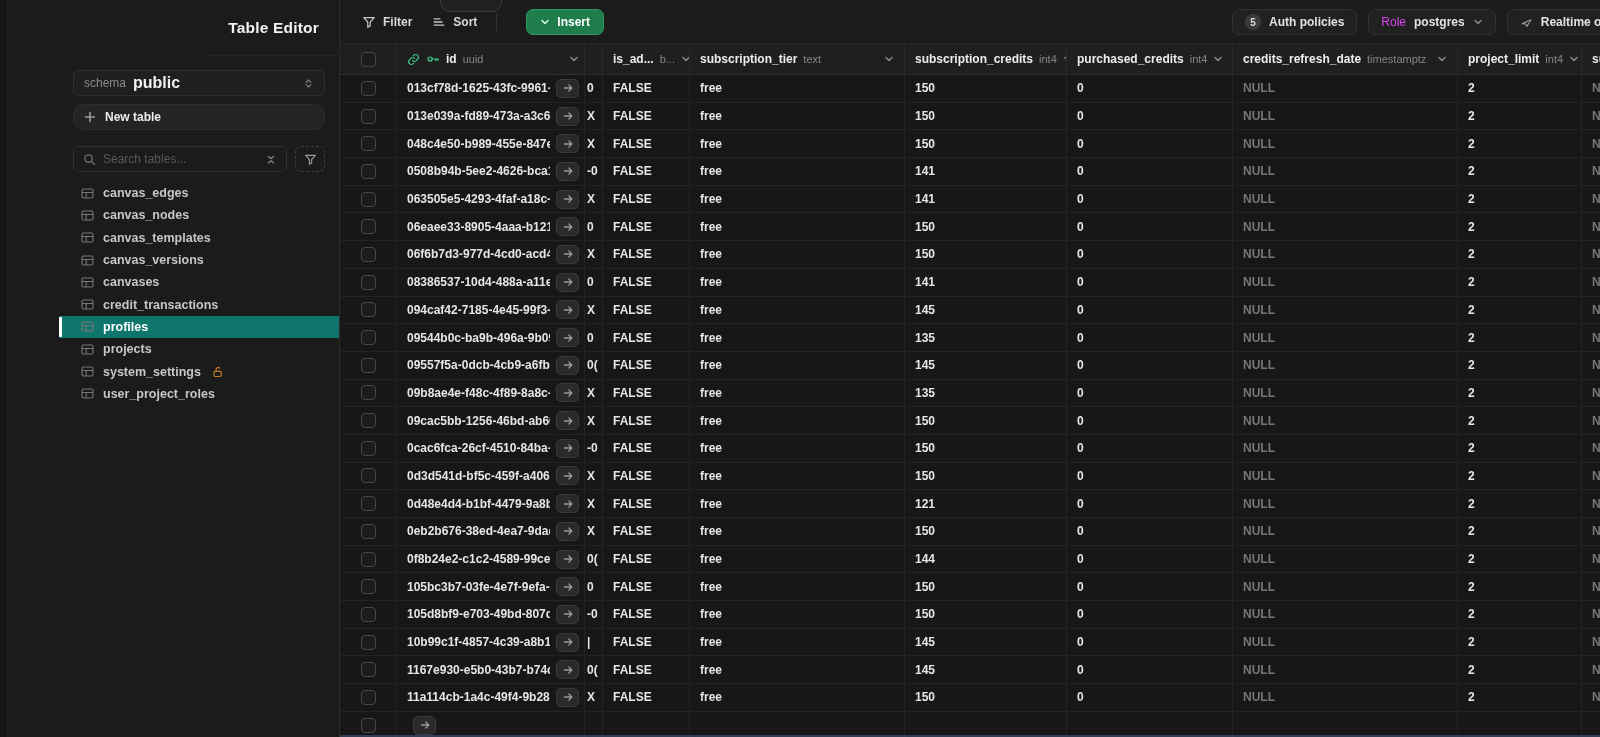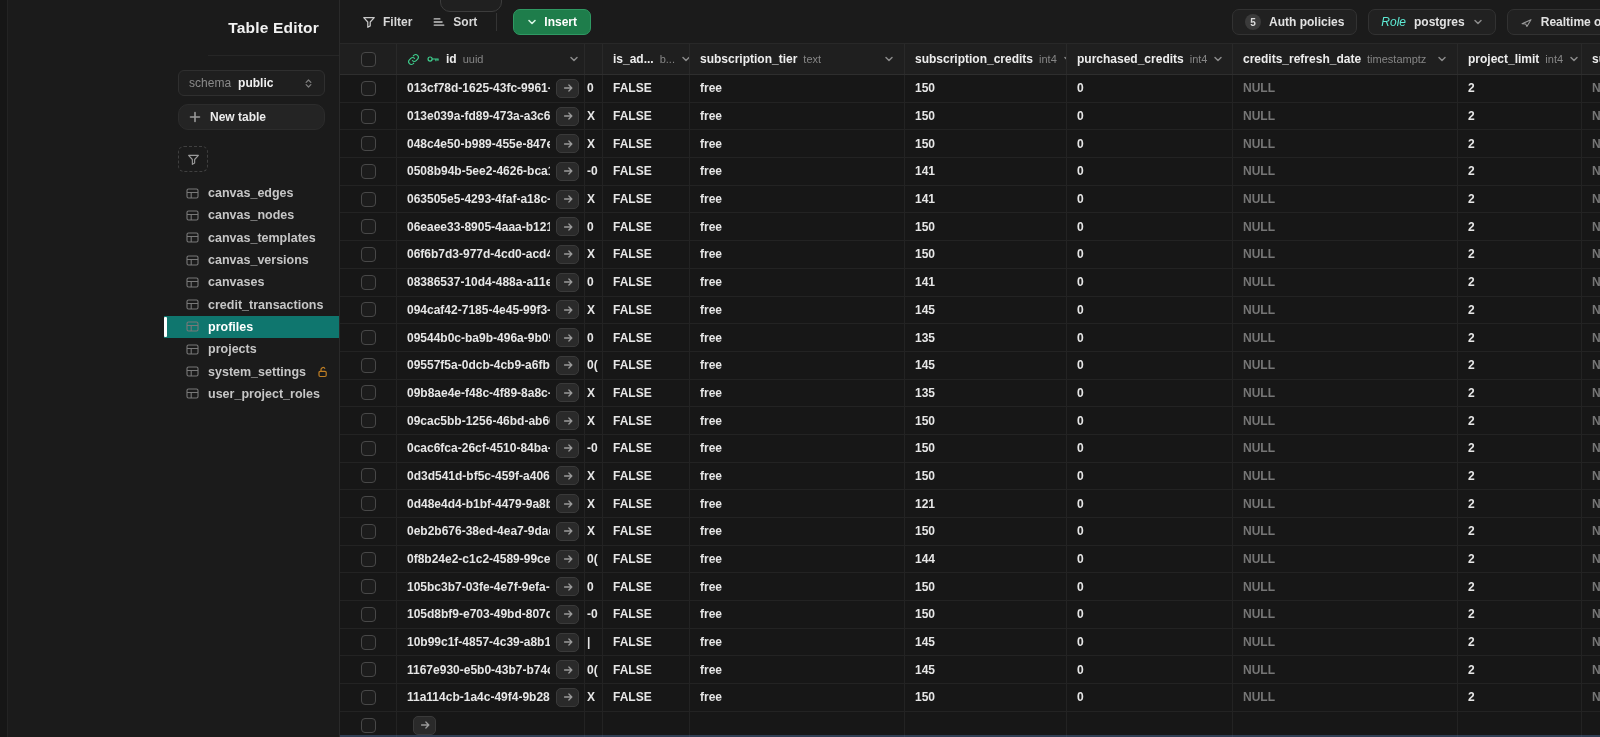--- a/index.html
+++ b/index.html
@@ -10,44 +10,44 @@
   
   .rail { width:8px; background:#161616; border-right:1px solid #232323; flex:none; }
 
   
   .sidebar { width:332px; flex:none; background:#1b1b1b; border-right:1px solid #2a2a2a; display:flex; flex-direction:column;align-items:flex-end; }
   .sb-header { height:56px; flex:none; display:flex; align-items:center; padding:0 20px; border-bottom:1px solid #262626; }
   .sb-title { font-size:15.5px; font-weight:700; color:#f2f2f2; letter-spacing:.2px; }
   .sb-body { padding:14px 14px 0; flex:1; overflow:hidden; }
   .schema { height:26px; border:1px solid #2f2f2f; background:#1f1f1f; border-radius:6px; display:flex; align-items:center; gap:7px; padding:0 10px; margin-bottom:8px; }
   .schema .pfx { color:#8a8a8a; font-size:12px; }
-  .schema .val { color:#f0f0f0; font-weight:700; font-size:12px; flex:1; }
+  .schema .val { color:#f0f0f0; font-weight:700; font-size:16px; flex:1; }
   .newtable { width:100%; height:26px; border:1px solid #2c2c2c; background:#242424; border-radius:10px; display:flex; align-items:center; gap:9px; padding:0 10px; margin-bottom:16px; color:#ececec; font-weight:700; font-size:12px; cursor:pointer; }
   .search-row { display:flex; gap:8px; margin-bottom:10px; }
   .searchbox { flex:1; height:26px; border:1px solid #2f2f2f; border-radius:6px; display:flex; align-items:center; gap:7px; padding:0 9px; background:#1b1b1b; }
   .searchbox input { background:transparent; border:0; outline:0; color:#cfcfcf; font-size:12px; flex:1; min-width:0; font-family:inherit; }
   .searchbox input::placeholder { color:#585858; }
   .filterbtn { width:30px; height:26px; flex:none; border:1px dashed #404040; border-radius:6px; background:transparent; display:flex; align-items:center; justify-content:center; cursor:pointer; }
   .tables { margin:2px -14px 0; }
   .tbl-item { height:22.3px; display:flex; align-items:center; gap:9px; padding:0 10px 0 22px; color:#c6c6c6; font-size:12.5px; font-weight:700; position:relative; cursor:pointer; white-space:nowrap; }
   .tbl-item.selected { background:#0f766e; color:#ffffff; }
   .tbl-item.selected::before { content:""; position:absolute; left:0; top:1px; bottom:1px; width:3px; background:#fff; border-radius:1px; }
   .tbl-item .ticon { display:flex; flex:none; }
   .tbl-item .lk { display:flex; margin-left:2px; }
 
   
   .main { flex:1; min-width:0; display:flex; flex-direction:column; position:relative; background:#171717; overflow:hidden; }
   .toolbar { height:44px; flex:none; background:#1b1b1b; border-bottom:1px solid #282828; display:flex; align-items:center; padding:0 12px; position:relative; }
   .tbtn { display:flex; align-items:center; gap:7px; padding:0 10px; height:26px; border-radius:6px; color:#d8d8d8; font-size:12px; font-weight:700; background:transparent; border:0; cursor:pointer; white-space:nowrap; }
   .vdiv { width:1px; height:18px; background:#343434; margin:0 9px; }
-  .insertbtn { background:#1e7d4b; border:1px solid #2f9963; color:#fff; display:flex; align-items:center; gap:7px; height:26px; padding:0 13px; border-radius:7px; font-weight:700; font-size:12px; margin-left:7px; cursor:pointer; }
+  .insertbtn { background:#1e7d4b; border:1px solid #2f9963; color:#fff; display:flex; align-items:center; gap:7px; height:26px; padding:0 13px; border-radius:7px; font-weight:700; font-size:12px; margin-left:20px; cursor:pointer; }
   .tb-right { position:absolute; left:892px; top:9px; display:flex; gap:11px; align-items:center; }
   .pillbtn { height:26px; border:1px solid #323232; background:#212121; border-radius:7px; display:flex; align-items:center; gap:8px; padding:0 12px; color:#e2e2e2; font-weight:700; font-size:12px; white-space:nowrap; cursor:pointer; flex:none; }
   .badge { width:16px; height:16px; border-radius:50%; background:#3b3b3b; color:#dcdcdc; font-size:10px; display:flex; align-items:center; justify-content:center; font-weight:700; }
-  .rolepfx { color:#5eead4; font-weight:400;font-style:italic; }
+  .rolepfx { color:#d946ef; font-weight:400; }
   .toppill { position:absolute; left:100px; top:-13px; width:62px; height:25px; border:1px solid #3c3c3c; border-radius:10px; background:#202020; z-index:5; }
 
   
   .ghead { height:31px; flex:none; background:#1f1f1f; border-bottom:1px solid #2e2e2e; display:flex; }
   .ghc { display:flex; align-items:center; gap:6px; padding:0 10px; border-right:1px solid #292929; font-size:12px; flex:none; overflow:hidden; white-space:nowrap; }
   .colname { color:#ededed; font-weight:700; }
   .coltype { color:#868686; font-size:11px; }
   .chev { margin-left:auto; display:flex; flex:none; }
   .gbody { flex:1; overflow:hidden; }
   .grow { height:27.7px; display:flex; border-bottom:1px solid #232323; background:#171717; }
@@ -90,20 +90,34 @@
       </div>
       <button class="newtable">
         <span style="display:flex;">
           <svg width="12" height="12" viewBox="0 0 12 12" stroke="#9a9a9a" stroke-width="1.6" stroke-linecap="round">
               <path d="M6 1.5v9M1.5 6h9"></path>
             </svg>
         </span>
         <span>New table</span>
       </button>
       <div class="search-row">
+        <div class="searchbox">
+          <span style="display:flex;">
+            <svg width="13" height="13" viewBox="0 0 14 14" fill="none" stroke="#6d6d6d" stroke-width="1.5" stroke-linecap="round">
+                <circle cx="6" cy="6" r="4"></circle>
+                <path d="M9.2 9.2 12.5 12.5"></path>
+              </svg>
+          </span>
+          <input placeholder="Search tables..." style="">
+          <span style="display:flex;">
+            <svg width="12" height="13" viewBox="0 0 14 15" fill="none" stroke="#7d7d7d" stroke-width="1.6" stroke-linecap="round" stroke-linejoin="round">
+                <path d="M4 4 7 6.5 10 4M4 11.5 7 9l3 2.5"></path>
+              </svg>
+          </span>
+        </div>
         <button class="filterbtn">
           <svg width="13" height="13" viewBox="0 0 16 16" fill="none" stroke="#9a9a9a" stroke-width="1.4" stroke-linejoin="round">
               <path d="M2 3h12l-4.6 5v4.4L6.6 14V8Z"></path>
             </svg>
         </button>
       </div>
       <div class="tables">
           <div class="tbl-item">
             <span class="ticon">
               <svg width="13" height="13" viewBox="0 0 13 13" fill="none" stroke="#787878" stroke-width="1.1">

